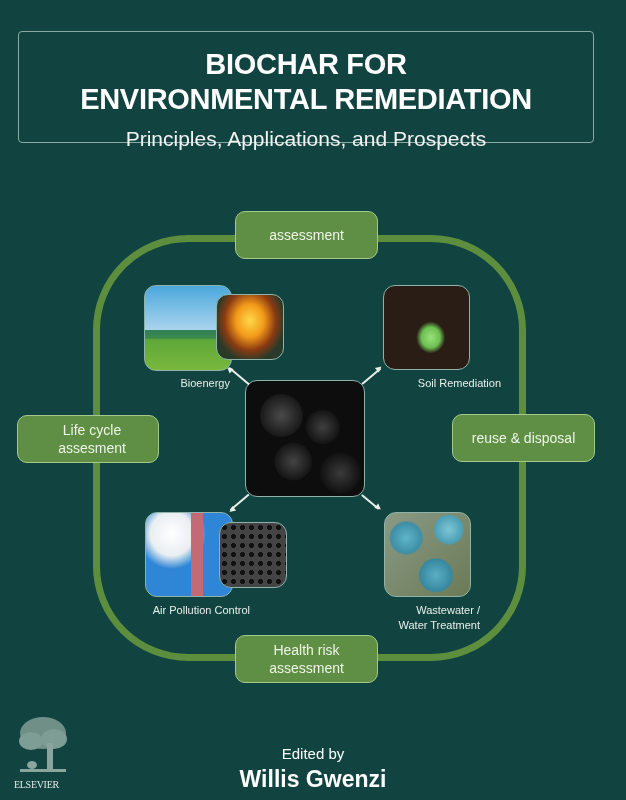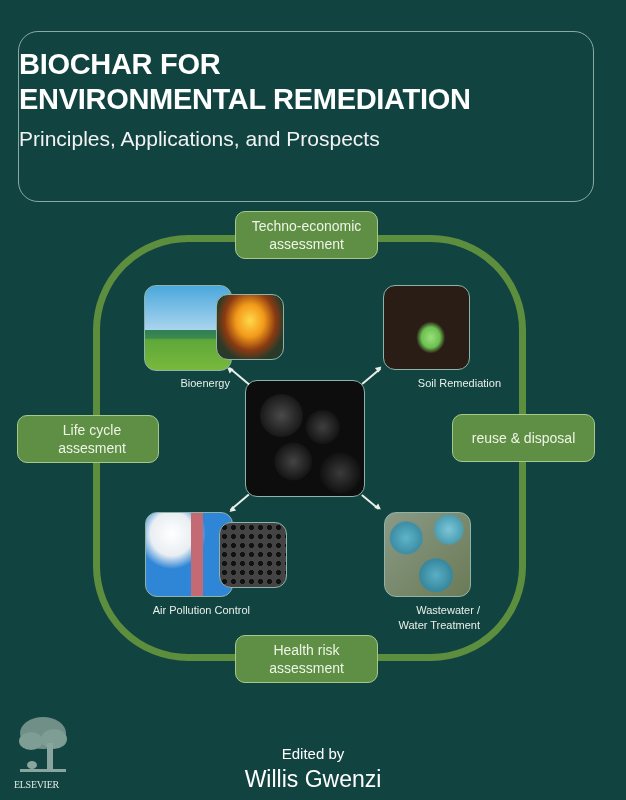--- a/index.html
+++ b/index.html
@@ -1,44 +1,43 @@
 <!DOCTYPE html>
 <html><head>
 <meta charset="utf-8">
 <style>
   html,body{margin:0;padding:0;}
   body{width:626px;height:800px;background:#114441;position:relative;overflow:hidden;font-family:"Liberation Sans",sans-serif;color:#fff;}
-  .title-box{position:absolute;left:18px;top:31px;width:576px;height:171px;border:1.5px solid #8aa9a3;border-radius:20px;box-sizing:border-box;text-align:left;}
+  .title-box{position:absolute;left:18px;top:31px;width:576px;height:112px;border:1.5px solid #8aa9a3;border-radius:4px;box-sizing:border-box;text-align:center;}
   .t1{position:absolute;left:0;right:0;top:15px;font-size:29px;font-weight:bold;line-height:34px;letter-spacing:-0.3px;}
   .t2{position:absolute;left:0;right:0;top:50px;font-size:29px;font-weight:bold;line-height:34px;letter-spacing:-0.3px;}
   .sub{position:absolute;left:0;right:0;top:94px;font-size:21px;font-weight:normal;line-height:26px;color:#f2f2f2;}
   .loop{position:absolute;left:93px;top:235px;width:433px;height:426px;border:7px solid #5c8e3e;border-radius:95px;box-sizing:border-box;}
   .pill{position:absolute;background:#5e8f44;border:1.5px solid #a6c98a;border-radius:10px;box-sizing:border-box;color:#eef5e6;font-size:14px;text-align:center;display:flex;flex-direction:column;justify-content:center;line-height:18px;}
   .img{position:absolute;border:1.5px solid #8fb3a8;border-radius:12px;overflow:hidden;box-sizing:border-box;}
   .lbl{position:absolute;font-size:11px;color:#e8efe9;text-align:right;line-height:15px;}
   .arrow{position:absolute;height:1.5px;background:#e9eee9;transform-origin:0 50%;}
   .arrow::after{content:"";position:absolute;right:-2px;top:-3px;border-left:6px solid #e9eee9;border-top:3.5px solid transparent;border-bottom:3.5px solid transparent;}
   .edited{position:absolute;left:0;right:0;top:745px;text-align:center;font-size:15px;font-weight:normal;}
-  .editor{position:absolute;left:0;right:0;top:766px;text-align:center;font-size:23px;font-weight:normal;}
+  .editor{position:absolute;left:0;right:0;top:766px;text-align:center;font-size:23px;font-weight:bold;}
   .logo{position:absolute;left:16px;top:713px;width:54px;height:75px;}
   .logo-text{position:absolute;left:14px;top:779px;font-family:"Liberation Serif",serif;font-size:10px;color:#dfe8e4;letter-spacing:-0.3px;}
 </style>
 </head>
 <body>
 
 <div class="title-box">
   <div class="t1">BIOCHAR FOR</div>
   <div class="t2">ENVIRONMENTAL REMEDIATION</div>
   <div class="sub">Principles, Applications, and Prospects</div>
 </div>
 
 <div class="loop"></div>
 
 <div class="pill" style="left:235px;top:211px;width:143px;height:48px;">
-  <span>Techno-economic</span>
   <span>assessment</span>
 </div>
 <div class="pill" style="left:17px;top:415px;width:142px;height:48px;padding-left:8px;">
   <span>Life cycle</span>
   <span>assesment</span>
 </div>
 <div class="pill" style="left:452px;top:414px;width:143px;height:48px;">
   <span>reuse &amp; disposal</span>
 </div>
 <div class="pill" style="left:235px;top:635px;width:143px;height:48px;">

